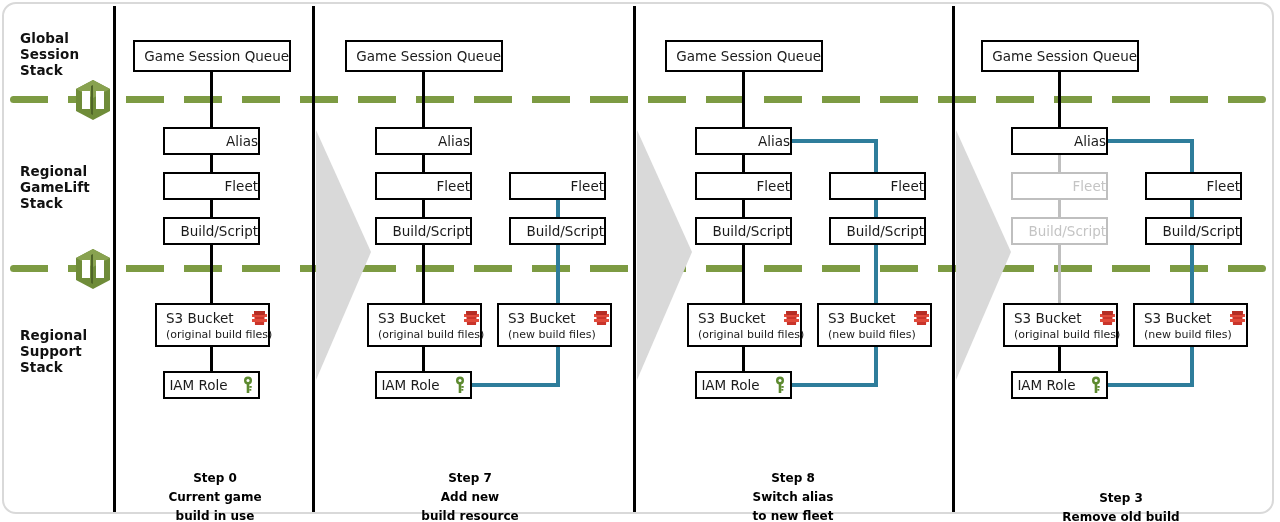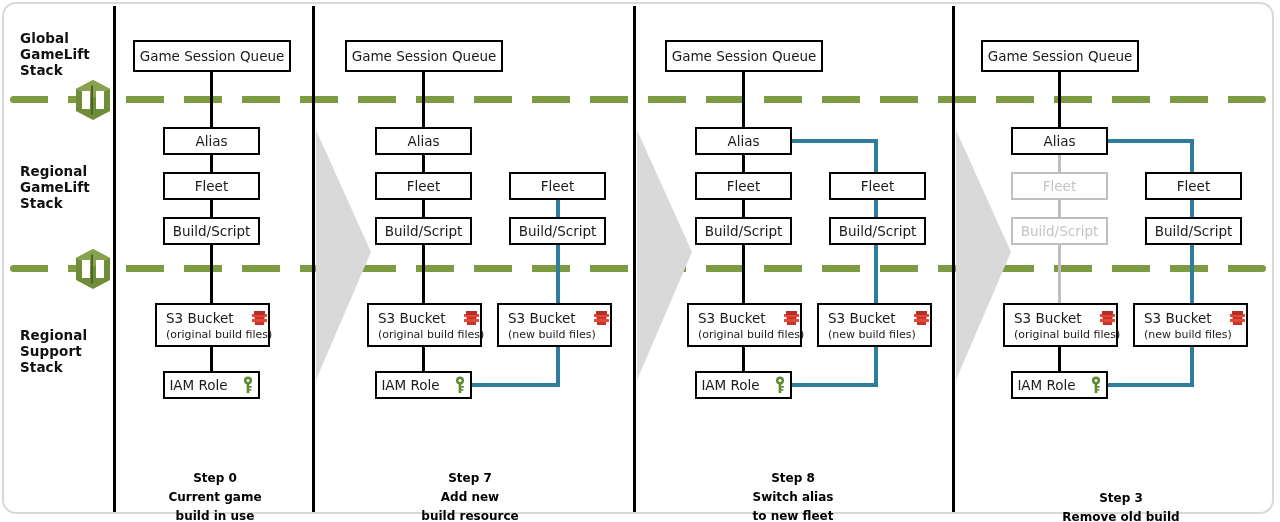--- a/index.html
+++ b/index.html
@@ -67,21 +67,21 @@
   }
 
   
   .node{
     position:absolute;
     box-sizing:border-box;
     background:#ffffff;
     border:2.5px solid #000000;
     display:flex;
     flex-direction:column;
-    align-items:center;
+    align-items:flex-end;
     justify-content:center;
     z-index:4;
   }
   .node .title{
     font-size:13.5px;
     color:#1a1a1a;
     line-height:16px;
     white-space:nowrap;
   }
   .node .sub{
@@ -181,21 +181,21 @@
         <polygon points="0,0 55,122 0,250" fill="#d9d9d9"></polygon>
       </svg>
   </div>
 
   <div class="vsep" style="left:113px;"></div>
   <div class="vsep" style="left:312px;"></div>
   <div class="vsep" style="left:633px;"></div>
   <div class="vsep" style="left:952px;"></div>
 
   <div class="stack-label" style="left:20px;top:30px;white-space:pre-line;">Global
-GameLift
+Session
 Stack</div>
   <div class="stack-label" style="left:20px;top:163px;white-space:pre-line;">Regional
 GameLift
 Stack</div>
   <div class="stack-label" style="left:20px;top:327px;white-space:pre-line;">Regional
 Support
 Stack</div>
 
   <div class="conn" style="left:210px;top:70px;width:3px;height:60px;"></div>
   <div class="conn" style="left:210px;top:153px;width:3px;height:27px;"></div>

